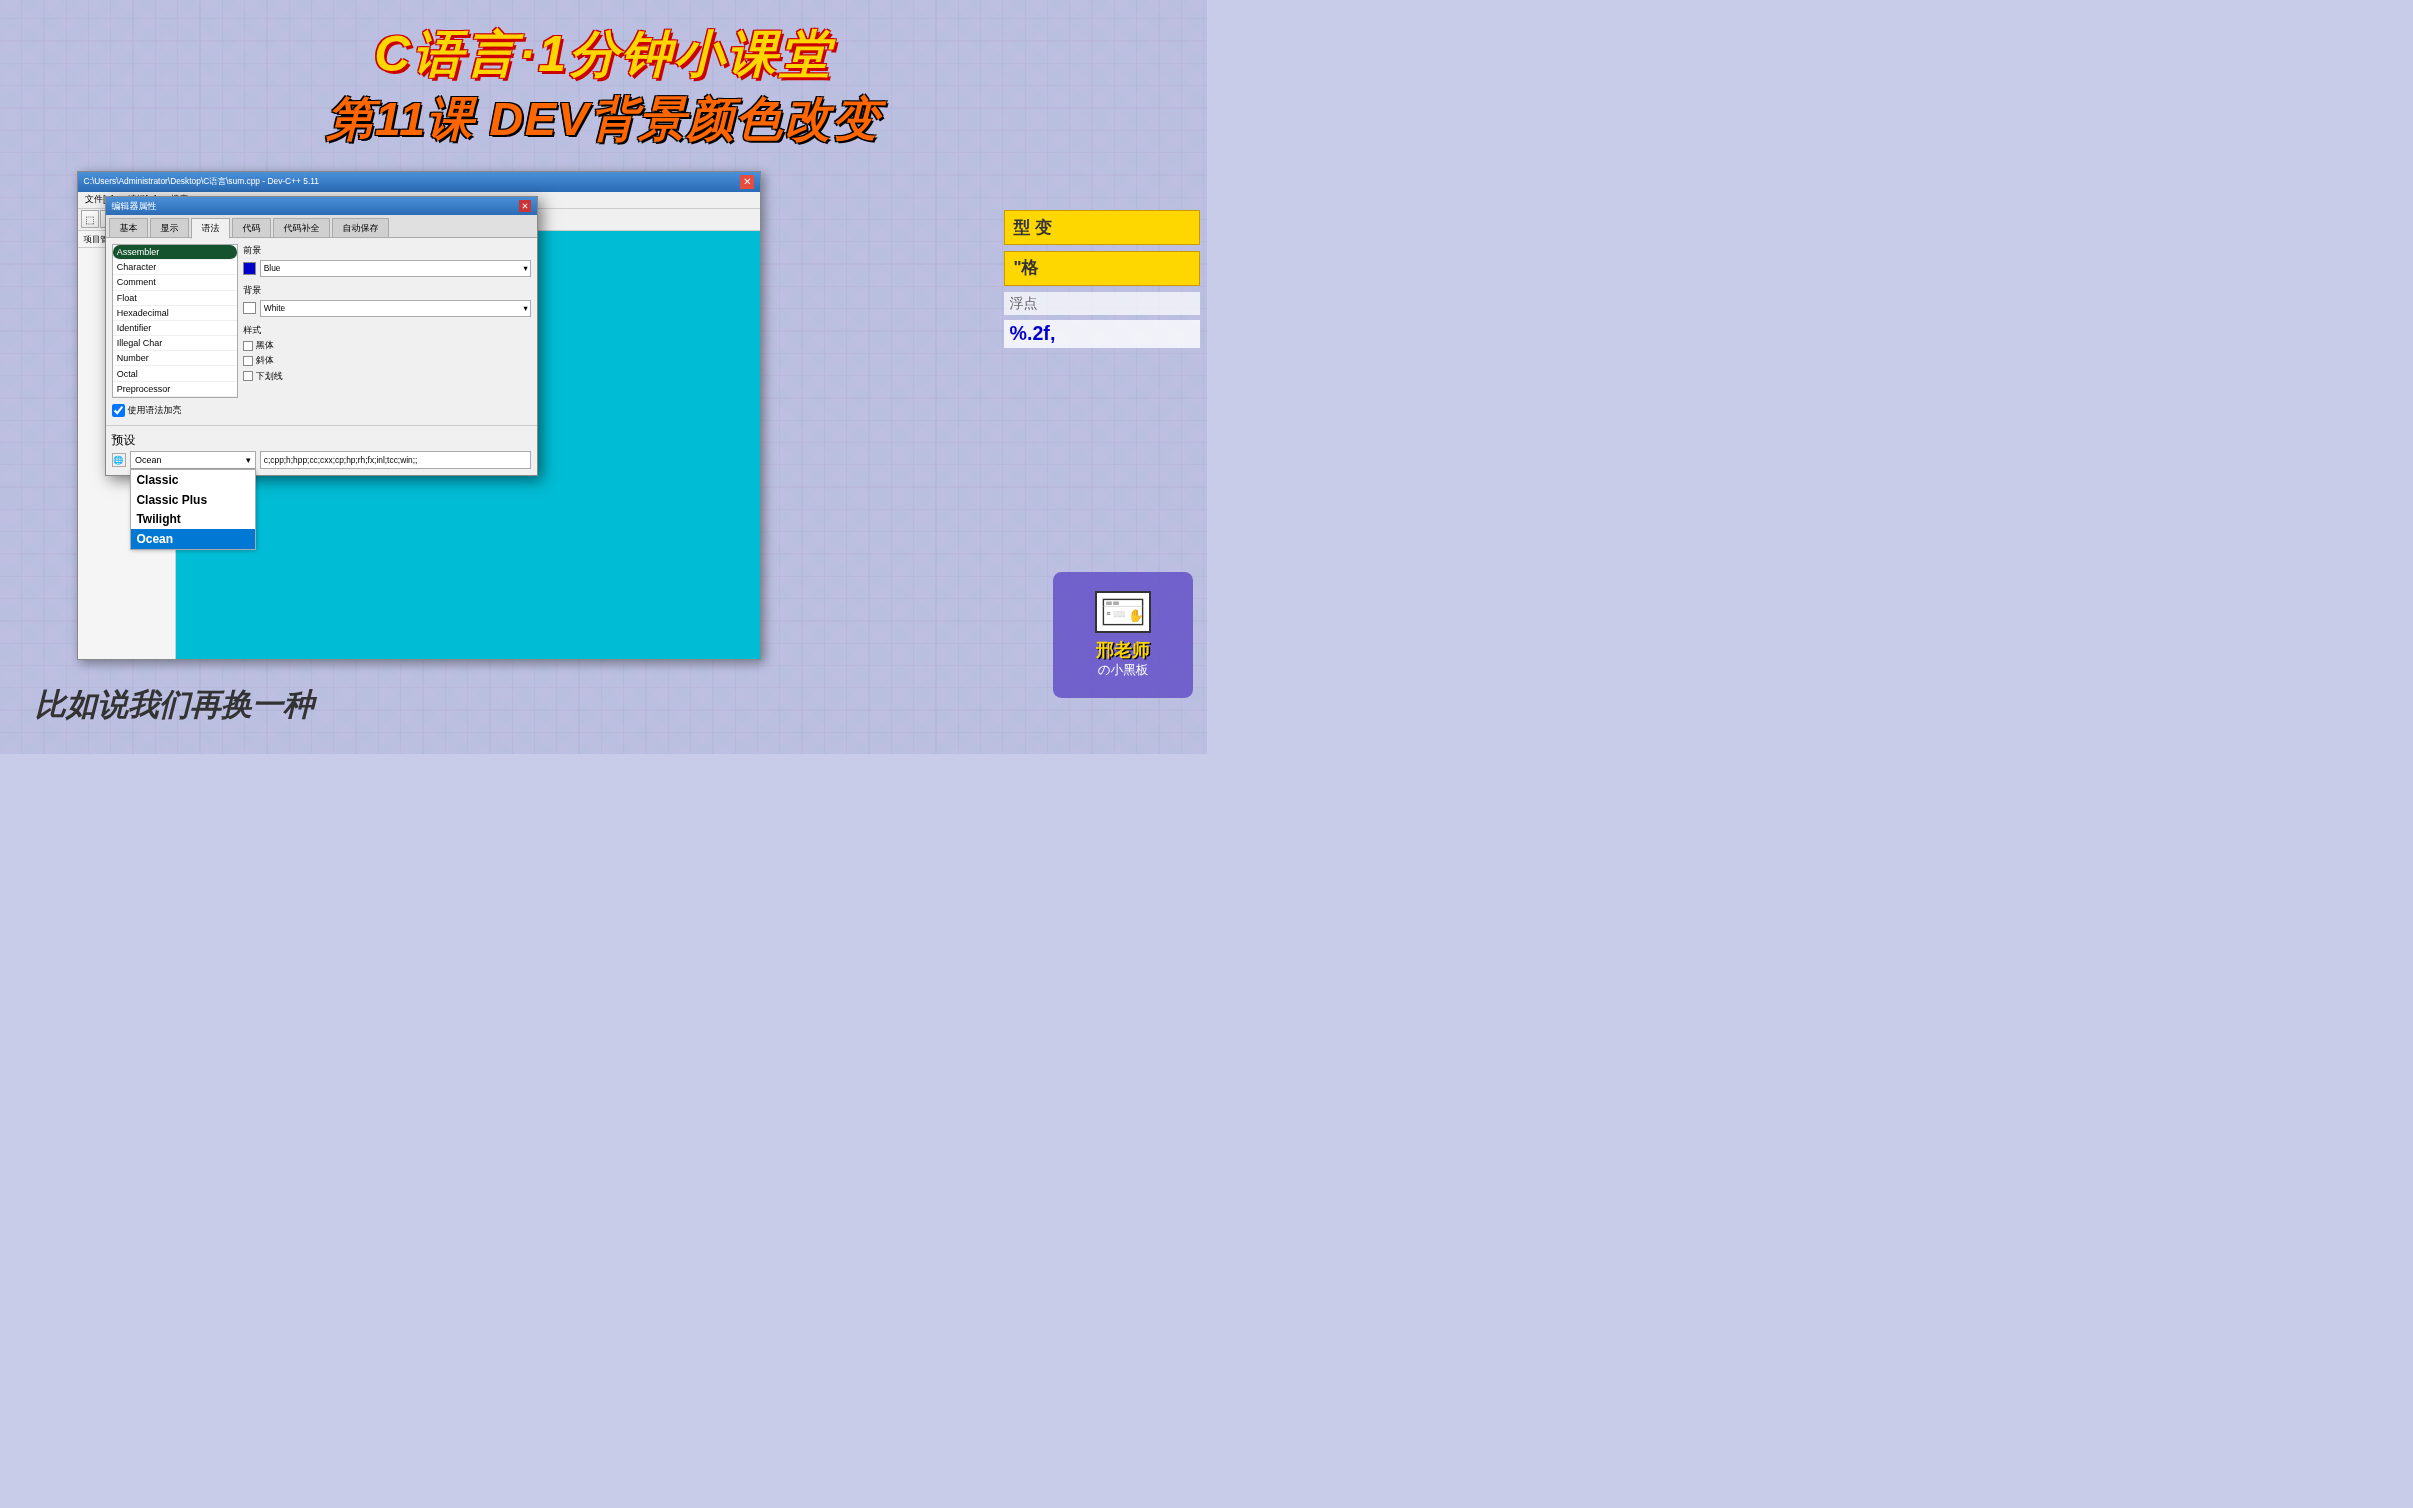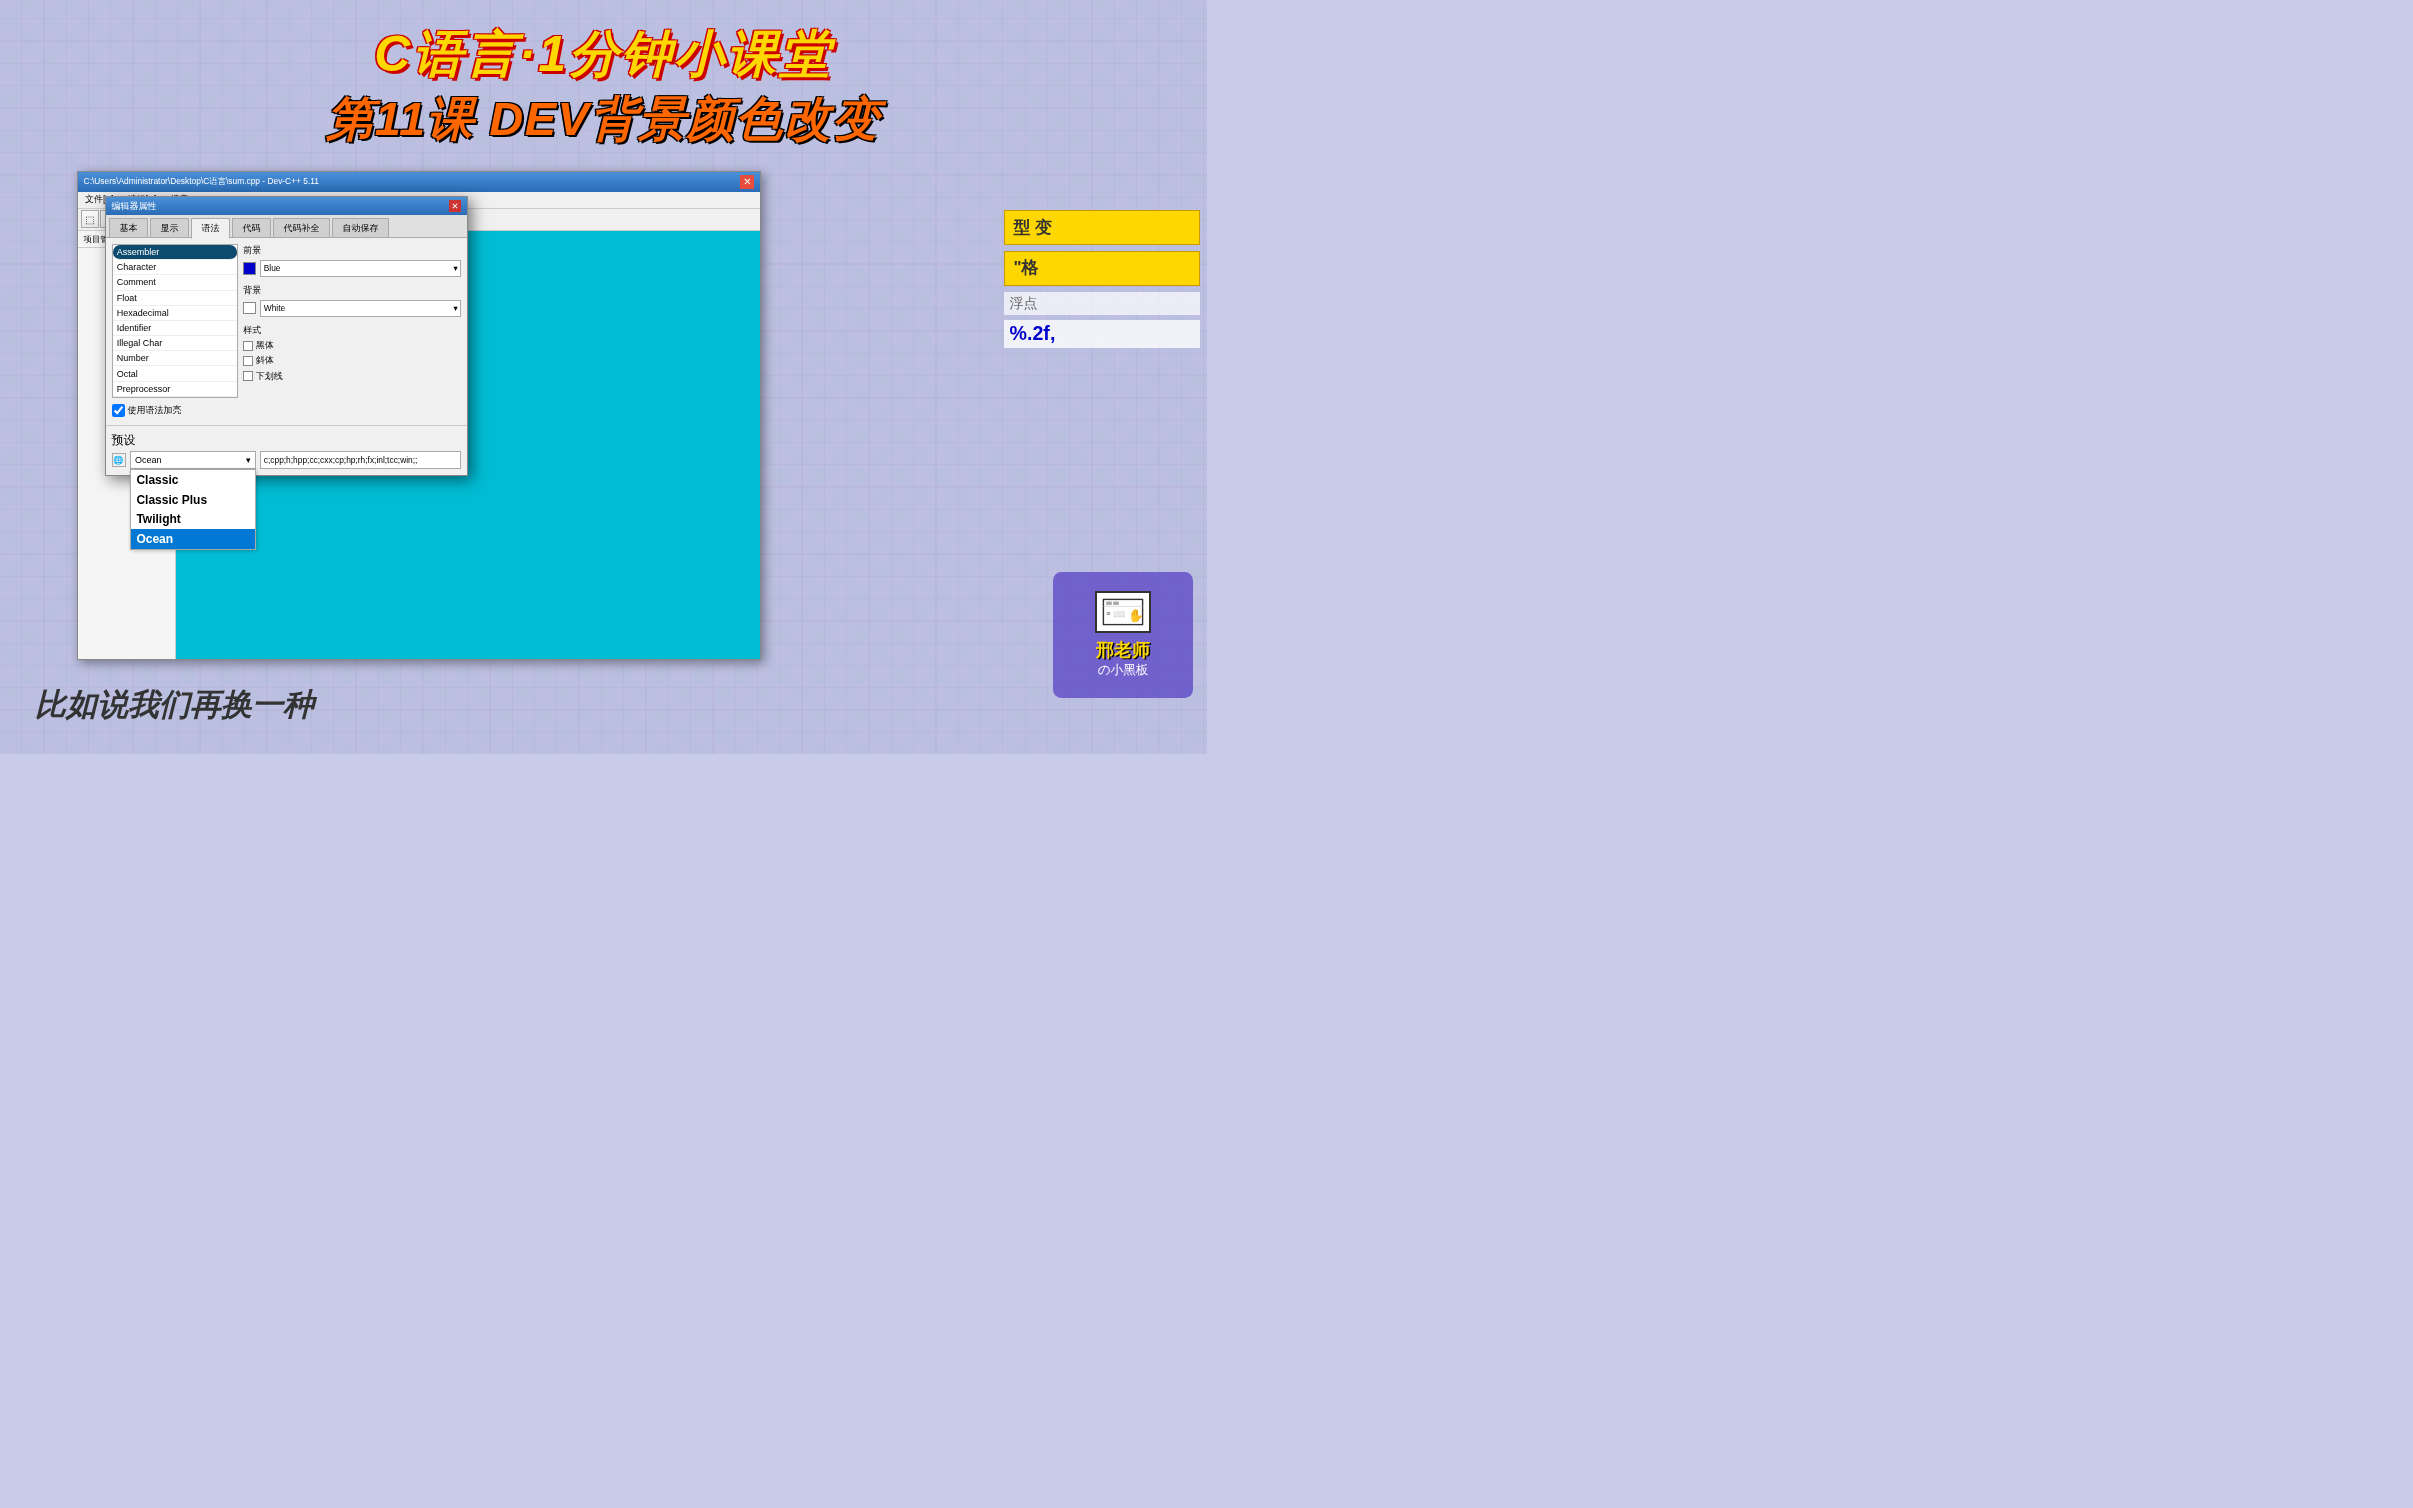--- a/index.html
+++ b/index.html
@@ -194,21 +194,21 @@
     .code-content { color: white; }
     .code-highlight { background: #e53935; color: white; padding: 0 1.4px; }
     .code-highlight-blue { background: #1565c0; color: white; padding: 0 1.4px; font-style: italic; }
     .code-number { color: #FFFF00; }
 
     
     .dialog-window {
       position: absolute;
       top: 196px;
       left: 105px;
-      width: 363px;
+      width: 433px;
       background: #f0f0f0;
       border: 1.4px solid #888;
       box-shadow: 4.2px 4.2px 14px rgba(0,0,0,0.5);
       z-index: 50;
     }
 
     .dialog-titlebar {
       background: linear-gradient(180deg, #4a90d9 0%, #2a6cb5 100%);
       height: 18px;
       display: flex;
@@ -273,21 +273,21 @@
     }
 
     .syntax-list-item {
       padding: 2.1px 4.2px;
       font-size: 9px;
       cursor: pointer;
       border-bottom: 0.7px solid #eee;
     }
 
     .syntax-list-item.selected {
-      background: #0c4a6e;
+      background: #14532d;
       color: white;
       border-radius: 7px;
     }
 
     
     .dialog-right {
       flex: 1;
     }
 
     

